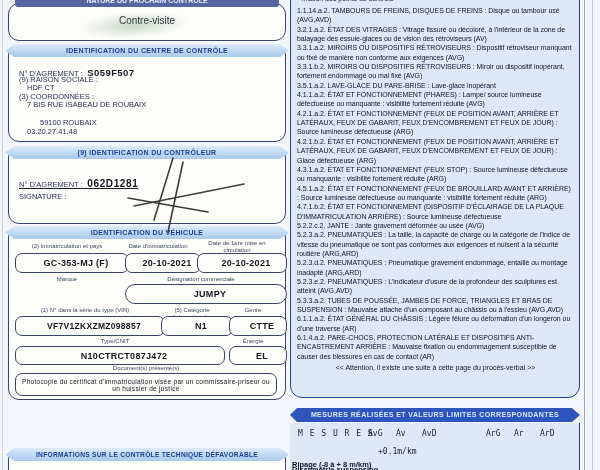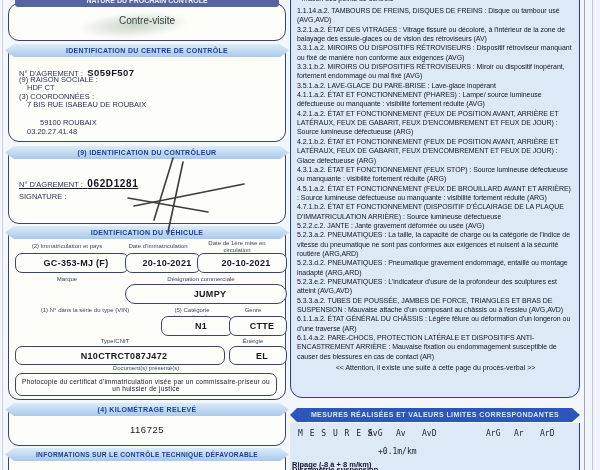--- a/index.html
+++ b/index.html
@@ -132,36 +132,33 @@
     <div class="fieldbox" style="left:116px;top:26px;width:66px;height:18px;">20-10-2021</div>
     <div class="fieldbox" style="left:188px;top:26px;width:80px;height:18px;">20-10-2021</div>
 
     <div class="fl" style="left:6px;top:49px;width:104px;">Marque</div>
     <div class="fl" style="left:116px;top:49px;width:152px;">Désignation commerciale</div>
     <div class="fieldbox" style="left:116px;top:57px;width:152px;height:18px;border-radius:10px;">JUMPY</div>
 
     <div class="fl" style="left:6px;top:80px;width:140px;">(1) N° dans la série du type (VIN)</div>
     <div class="fl" style="left:152px;top:80px;width:62px;">(5) Catégorie internationale</div>
     <div class="fl" style="left:220px;top:80px;width:48px;">Genre</div>
+    <div class="fieldbox" style="left:6px;top:89px;width:140px;height:18px;font-size:8.5px;">VF7V1ZKXZMZ098857</div>
     <div class="fieldbox" style="left:152px;top:89px;width:62px;height:18px;">N1</div>
     <div class="fieldbox" style="left:220px;top:89px;width:48px;height:18px;">CTTE</div>
 
     <div class="fl" style="left:6px;top:111px;width:200px;">Type/CNIT</div>
     <div class="fl" style="left:220px;top:111px;width:48px;">Énergie</div>
     <div class="fieldbox" style="left:6px;top:119px;width:200px;height:17px;">N10CTRCT087J472</div>
     <div class="fieldbox" style="left:220px;top:119px;width:48px;height:17px;">EL</div>
 
     <div class="fl" style="left:6px;top:138px;width:262px;">Document(s) présenté(s)</div>
     <div class="fieldbox" style="left:6px;top:146px;width:262px;height:23px;font-size:6.5px;font-weight:normal;padding:0 6px;box-sizing:border-box;text-align:center;">Photocopie du certificat d'immatriculation visée par un commissaire-priseur ou un huissier de justice</div>
   </div>
 
-  <div class="box" style="left:8px;top:403px;width:276px;height:41px;">
-    <div class="hdr">(4) KILOMÉTRAGE RELEVÉ</div>
-    <div style="position:absolute;left:0;right:0;top:20px;text-align:center;font-size:9.5px;color:#18181f;letter-spacing:.5px;">116725</div>
-  </div>
 
   <div class="box" style="left:8px;top:448px;width:276px;height:40px;">
     <div class="hdr" style="font-size:6.6px;">INFORMATIONS SUR LE CONTRÔLE TECHNIQUE DÉFAVORABLE</div>
   </div>
 
   <div style="position:absolute;left:584px;top:0;bottom:0;width:16px;background:#f1f4f8;border-left:1px solid #9aa6c0;"></div>
   <div class="edge-line" style="left:592px;background:#c0c8d8;"></div>
 </div>
 
 </body></html>

